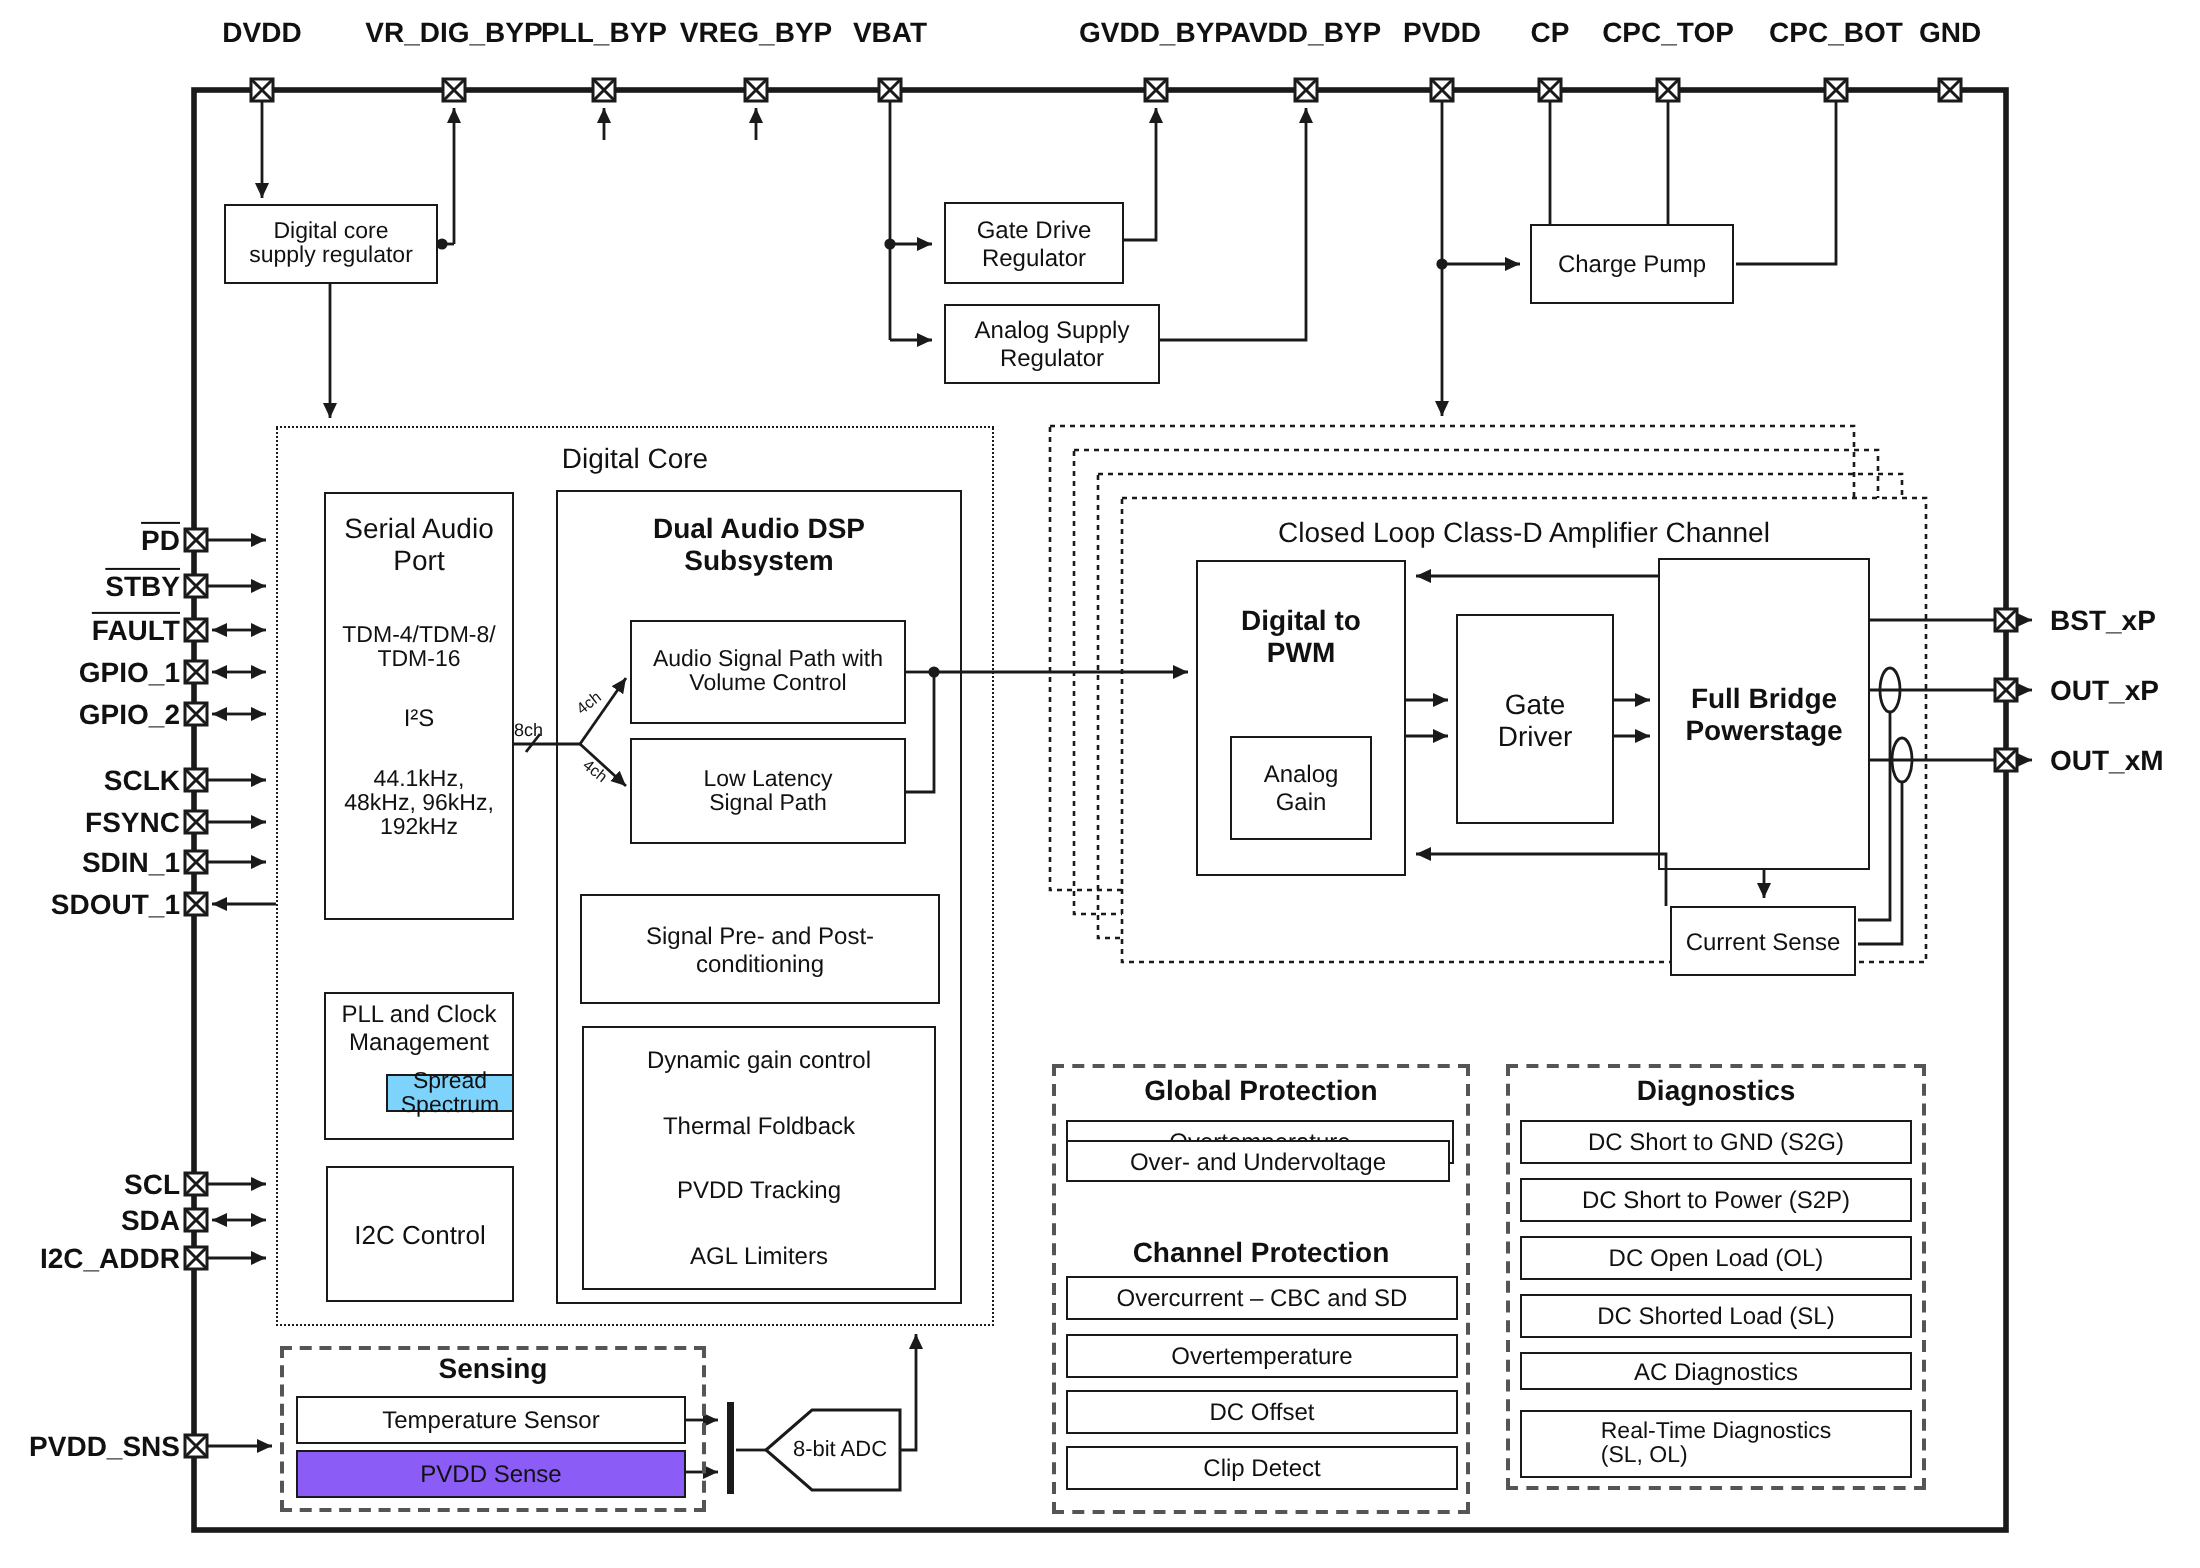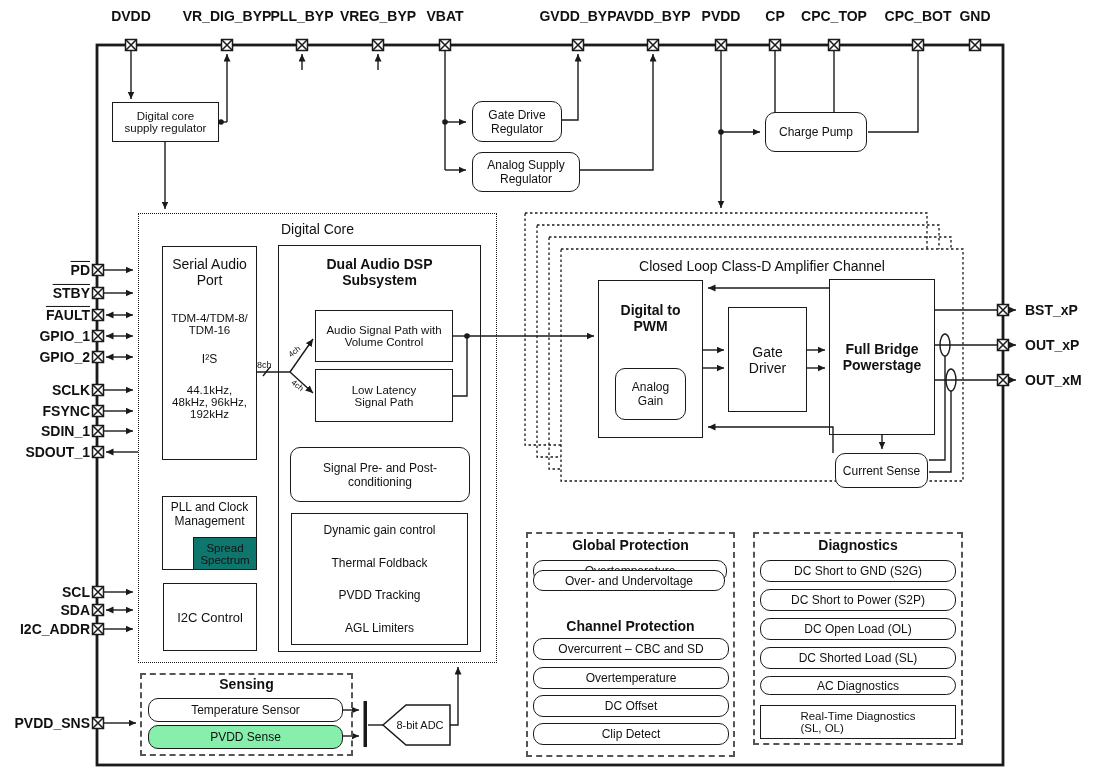--- a/index.html
+++ b/index.html
@@ -11,21 +11,21 @@
   .pin-left{left:2px;width:88px;text-align:right;transform:translateY(-50%);
             font-weight:bold;font-size:14px;white-space:nowrap;}
   .pin-right{left:1025px;transform:translateY(-50%);font-weight:bold;font-size:14px;white-space:nowrap;}
   .ovl{text-decoration:overline;}
   .box{position:absolute;box-sizing:border-box;border:1.5px solid #1a1a1a;background:transparent;
        display:flex;align-items:center;justify-content:center;text-align:center;}
   .pre{white-space:pre-line;}
   .dotted{border:1.5px dotted #1a1a1a;background:transparent;}
   .dashed{border:2px dashed #555;background:transparent;}
   .t14{font-size:14px;} .t14b{font-size:14px;font-weight:bold;} .t13{font-size:13px;}
-  .t12{font-size:12px;border-radius:10px;} .t115{font-size:11.5px;} .t11{font-size:11px;}
+  .t12{font-size:12px;} .t115{font-size:11.5px;} .t11{font-size:11px;}
   .ctr{text-align:center;}
   .coltitle{position:absolute;text-align:center;}
   .item{position:absolute;box-sizing:border-box;border:1.5px solid #1a1a1a;
         display:flex;align-items:center;justify-content:center;background:#fff;}
   .buslbl{position:absolute;font-size:9px;color:#111;}
 </style>
 </head>
 <body>
 
 <div id="stage">
@@ -240,28 +240,28 @@
   <div class="t12">AGL Limiters</div>
 </div>
 
 <div class="buslbl" style="left:257px;top:360px">8ch</div>
 <div class="buslbl" style="left:288px;top:347px;font-size:8px;transform:rotate(-38deg)">4ch</div>
 <div class="buslbl" style="left:291px;top:381px;font-size:8px;transform:rotate(38deg)">4ch</div>
 
 <div class="box" style="left:162px;top:496px;width:95px;height:74px"></div>
 <div class="lbl coltitle t12 pre" style="left:162px;top:501px;width:95px">PLL and Clock
 Management</div>
-<div class="box t115 pre" style="left:193px;top:537px;width:64px;height:33px;background:#0f766e">Spread
+<div class="box t115 pre" style="left:193px;top:537px;width:64px;height:19px;background:#7dd3fc">Spread
 Spectrum</div>
 <div class="box t13" style="left:163px;top:583px;width:94px;height:68px">I2C Control</div>
 
 <div class="box dashed" style="left:140px;top:673px;width:213px;height:83px"></div>
 <div class="lbl coltitle t14b" style="left:140px;top:676px;width:213px">Sensing</div>
 <div class="box t12" style="left:148px;top:698px;width:195px;height:24px;background:#fff">Temperature Sensor</div>
-<div class="box t12" style="left:148px;top:725px;width:195px;height:24px;background:#86efac">PVDD Sense</div>
+<div class="box t12" style="left:148px;top:725px;width:195px;height:24px;background:#8b5cf6">PVDD Sense</div>
 <div class="lbl t11" style="left:391px;top:719px;width:58px;text-align:center">8-bit ADC</div>
 
 <div class="lbl coltitle t14" style="left:561px;top:258px;width:402px">Closed Loop Class-D Amplifier Channel</div>
 <div class="box" style="left:598px;top:280px;width:105px;height:158px"></div>
 <div class="lbl coltitle t14b pre" style="left:598px;top:302px;width:105px">Digital to
 PWM</div>
 <div class="box t12 pre" style="left:615px;top:368px;width:71px;height:52px">Analog
 Gain</div>
 <div class="box t14 pre" style="left:728px;top:307px;width:79px;height:105px">Gate
 Driver</div>

